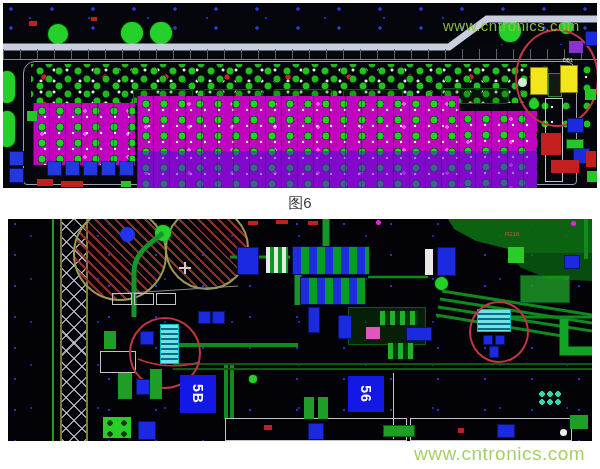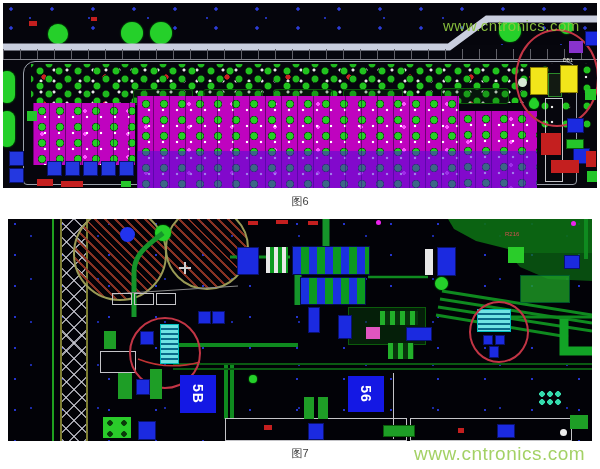--- a/index.html
+++ b/index.html
@@ -59,21 +59,21 @@
   .cyanc{background:repeating-linear-gradient(180deg,#6fe3e3 0 3px,#0a6a8a 3px 5px);border:1px solid #0bb;}
   .chip{background:#1418e4;display:flex;align-items:center;justify-content:center;}
   .chip span{color:#fff;font-weight:bold;font-size:14px;transform:rotate(90deg);letter-spacing:1px;}
   .striped{background:repeating-linear-gradient(90deg,#1a30e0 0 8px,#0c9a20 8px 16px);border:1px solid #06104a;}
   .blu{background:#1b2ae0;border:1px solid #0a1270;}
   .grn{background:#1e9e26;}
   .bgrn{background:#2acc2a;}
   .silk{border:1px solid #c4c4c8;background:transparent;}
   .tealgrid{background:radial-gradient(circle at 4px 4px,#35dcae 2.6px,transparent 3px) 0 0/8px 8px;}
   
-  .caption{color:#3c3c3c;font-size:11px;text-align:center;width:100%;}
+  .caption{color:#3c3c3c;font-size:15px;text-align:center;width:100%;}
   .wm{color:#8dc63f;font-size:19px;letter-spacing:.5px;opacity:.8;white-space:nowrap;}
   .wm-top{font-size:15px;opacity:.95;}
   .reflabel{color:#d05050;font-size:6px;}
   .dbl{color:#e8e8d8;font-size:5px;}
 </style>
 </head>
 <body>
 
 <div id="page">
 
@@ -246,16 +246,15 @@
     <div class="abs grn" style="left:375px;top:206px;width:30px;height:10px;border:1px solid #0a5a0a;"></div>
     <div class="abs blu" style="left:489px;top:205px;width:16px;height:12px;"></div>
     <div class="abs rblk" style="left:450px;top:209px;width:6px;height:5px;"></div>
     <div class="abs rblk" style="left:256px;top:206px;width:8px;height:5px;"></div>
 
     <div class="abs tealgrid" style="left:530px;top:171px;width:24px;height:16px;"></div>
     <div class="abs br" style="left:552px;top:210px;width:7px;height:7px;background:#eee;"></div>
     <div class="abs grn" style="left:562px;top:196px;width:18px;height:14px;"></div>
   </div>
 
-  <div class="abs caption" style="top:446px;">图7</div>
   <div class="abs wm" style="left:414px;top:443px;">www.cntronics.com</div>
 
 </div>
 
 </body></html>

